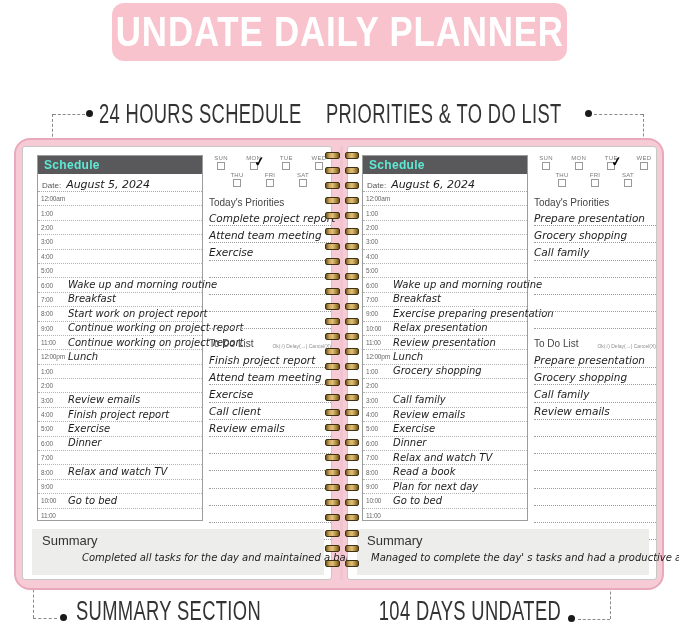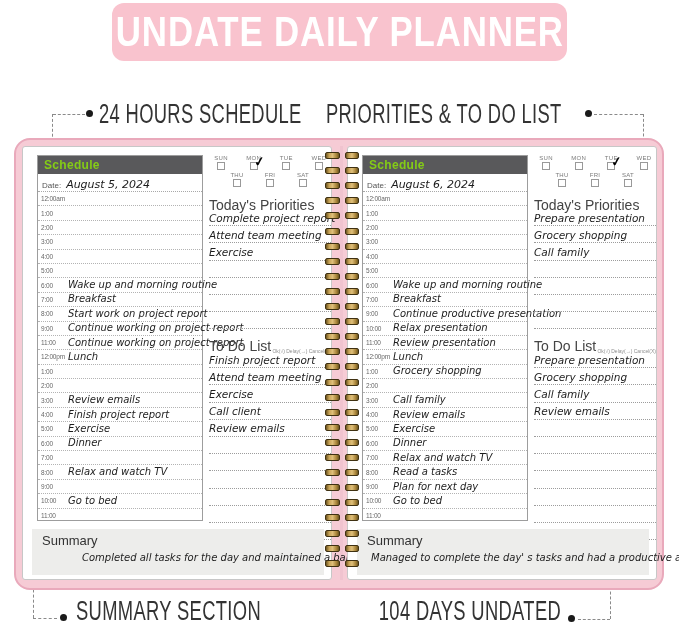--- a/index.html
+++ b/index.html
@@ -30,41 +30,41 @@
   .target::after{content:"";position:absolute;left:4px;top:4px;width:9px;height:9px;border-radius:50%;background:#111;}
   
   .cover{position:absolute;left:14px;top:138px;width:650px;height:452px;background:var(--cover-pink);
     border:2px solid var(--cover-edge);border-radius:16px;box-sizing:border-box;}
   .seam{position:absolute;left:340px;top:146px;width:3px;height:434px;background:#f0c3cf;}
   .page{position:absolute;top:146px;width:310px;height:434px;background:#fff;
     border:1px solid #c7c7c7;border-radius:3px;box-sizing:border-box;}
   .page.left{left:22px;} .page.right{left:347px;}
   
   .sched{position:absolute;left:14px;top:8px;width:166px;height:366px;border:1px solid #9d9d9d;box-sizing:border-box;}
-  .sched-head{height:18px;background:var(--header-gray);color:#84cc16;font-size:12px;font-weight:bold;
+  .sched-head{height:18px;background:var(--header-gray);color:#5eead4;font-size:12px;font-weight:bold;
     line-height:18px;padding-left:6px;letter-spacing:.3px;}
   .date-row{height:16px;border-bottom:1px dotted #a8a8a8;display:flex;align-items:flex-end;padding:0 0 1px 4px;}
   .date-label{font-size:8px;color:#555;margin-right:5px;}
   .hand{font-family:"DejaVu Sans",sans-serif;font-style:italic;color:#1c1c1c;}
   .date-value{font-size:11px;line-height:1;}
   .sched-rows{display:flex;flex-direction:column;height:330px;}
   .s-row{flex:1;border-bottom:1px dotted #b3b3b3;display:flex;align-items:center;overflow:visible;}
   .s-row:last-child{border-bottom:none;}
   .s-time{width:27px;flex:none;font-size:6.5px;color:#666;padding-left:3px;letter-spacing:-.2px;}
   .s-entry{font-size:10px;line-height:1;white-space:nowrap;}
   
   .col{position:absolute;left:186px;top:8px;width:122px;height:420px;}
   .day-row{display:flex;justify-content:space-between;}
   .r2{padding:0 16px;margin-top:2px;}
   .day{position:relative;width:24px;display:flex;flex-direction:column;align-items:center;}
   .day-label{font-size:6px;color:#7a7a7a;letter-spacing:.3px;}
   .day-box{width:8px;height:8px;border:1px solid #999;background:#fff;margin-top:1px;box-sizing:border-box;}
   .day-check{position:absolute;top:0px;left:12px;font-size:13px;font-weight:bold;color:#000;
     font-style:normal;transform:rotate(-8deg);line-height:1;}
-  .sec-title{font-size:14px;color:#444;}
+  .sec-title{font-size:10px;color:#444;}
   .pri-title{position:absolute;top:42px;left:0;}
   .lines{position:absolute;left:0;width:122px;}
   .pri-lines{top:54px;}
   .todo-head{position:absolute;top:183px;left:0;width:122px;display:flex;align-items:flex-end;justify-content:space-between;}
   .todo-legend{font-size:5px;color:#8f8f8f;white-space:nowrap;}
   .todo-lines{top:196px;}
   .line{height:16.2px;border-bottom:1px dotted #9c9c9c;display:flex;align-items:flex-end;}
   .li-text{font-size:10.5px;line-height:1.1;padding-bottom:1px;white-space:nowrap;}
   
   .summary{position:absolute;left:9px;top:382px;width:292px;height:46px;background:var(--summary-bg);
@@ -420,21 +420,21 @@
         </div>
 
         <div class="s-row">
           <span class="s-time">7:00</span>
           <span class="hand s-entry">Breakfast</span>
         </div>
 
 
         <div class="s-row">
           <span class="s-time">9:00</span>
-          <span class="hand s-entry">Continue productive presentation</span>
+          <span class="hand s-entry">Exercise preparing presentation</span>
         </div>
 
         <div class="s-row">
           <span class="s-time">10:00</span>
           <span class="hand s-entry">Relax presentation</span>
         </div>
 
         <div class="s-row">
           <span class="s-time">11:00</span>
           <span class="hand s-entry">Review presentation</span>
@@ -475,21 +475,21 @@
           <span class="hand s-entry">Dinner</span>
         </div>
 
         <div class="s-row">
           <span class="s-time">7:00</span>
           <span class="hand s-entry">Relax and watch TV</span>
         </div>
 
         <div class="s-row">
           <span class="s-time">8:00</span>
-          <span class="hand s-entry">Read a tasks</span>
+          <span class="hand s-entry">Read a book</span>
         </div>
 
         <div class="s-row">
           <span class="s-time">9:00</span>
           <span class="hand s-entry">Plan for next day</span>
         </div>
 
         <div class="s-row">
           <span class="s-time">10:00</span>
           <span class="hand s-entry">Go to bed</span>

